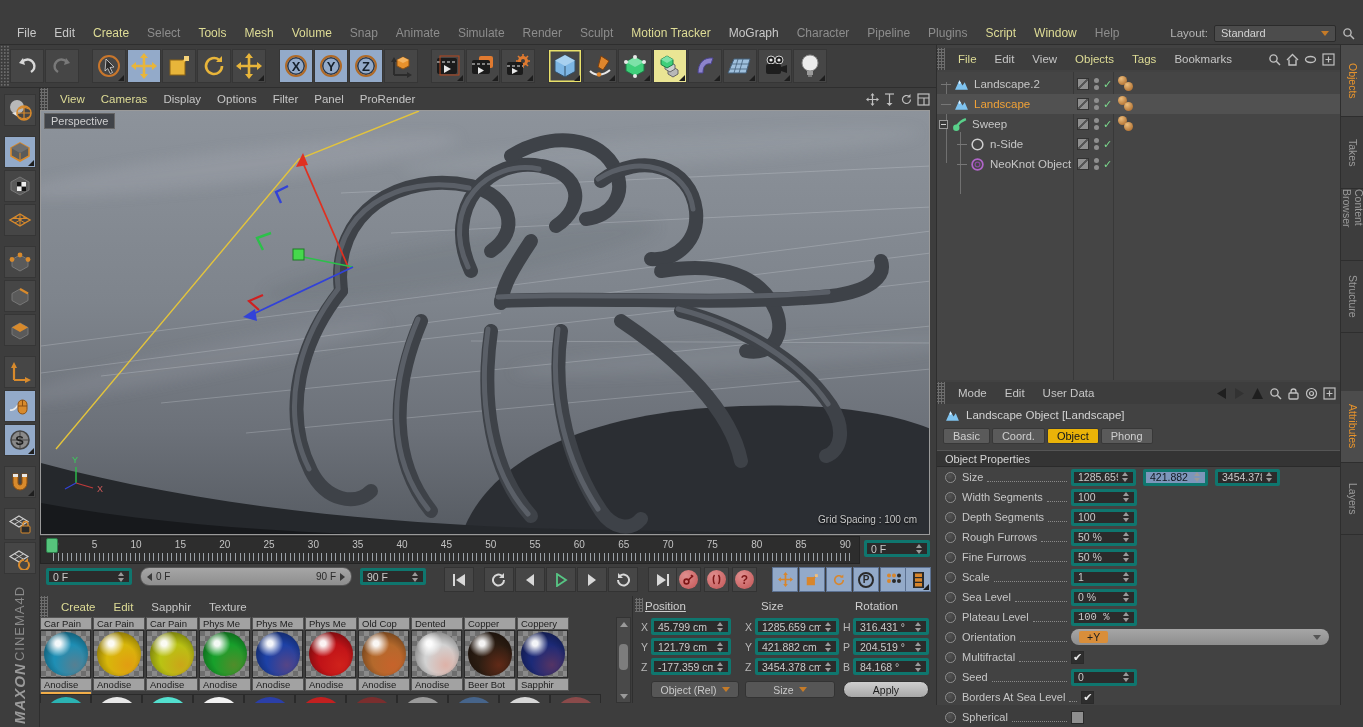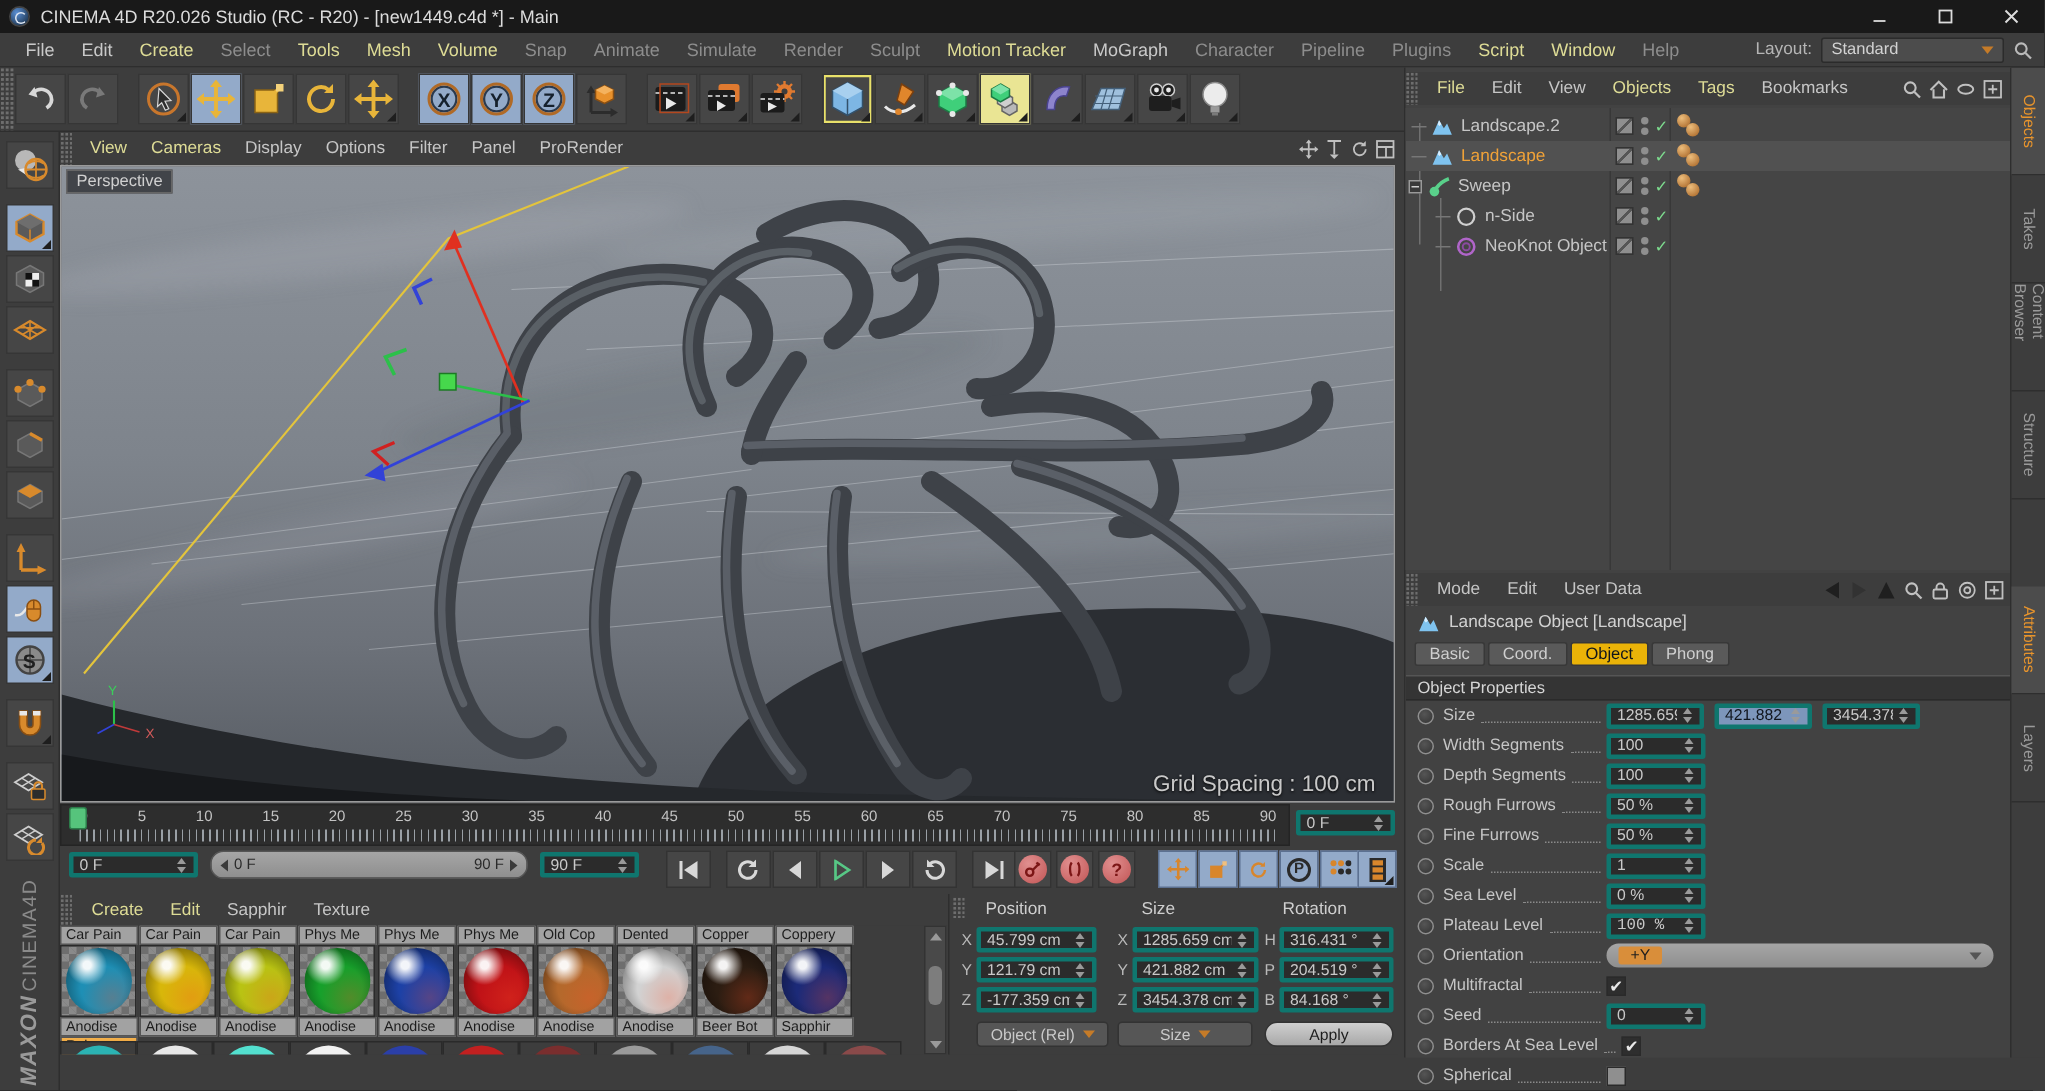--- a/index.html
+++ b/index.html
@@ -44,21 +44,21 @@
   .logo{margin-top:10px;writing-mode:vertical-rl;transform:rotate(180deg);display:flex;align-items:center;gap:2px;}
   .logo .brand{font-weight:bold;color:#9a9a9a;font-size:15px;letter-spacing:1px;font-style:italic;}
   .logo .prod{color:#8a8a8a;font-size:13px;letter-spacing:1px;}
   
   .vpmenu{left:40px;top:88px;width:896px;height:22px;background:#3d3d3d;display:flex;align-items:center;font-size:11.5px;}
   .vpmenu .mi{padding:0 8px;}
   .vpicons{margin-left:auto;display:flex;gap:4px;padding-right:6px;}
   .vpicons svg{width:13px;height:13px;}
   .viewport{left:40px;top:110px;width:890px;height:425px;border:1px solid #9a9a9a;background:#70757d;overflow:hidden;}
   .vplabel{left:44px;top:113px;background:rgba(40,42,46,.75);border:1px solid #666;padding:1px 6px;font-size:11px;color:#d0d0d0;}
-  .gridlabel{left:40px;top:514px;width:889px;text-align:right;font-size:15px;color:#c9c9c9;padding-right:12px;text-shadow:0 1px 2px #000;}
+  .gridlabel{left:40px;top:514px;width:889px;text-align:right;font-size:10px;color:#c9c9c9;padding-right:12px;text-shadow:0 1px 2px #000;}
   
   .ruler{left:40px;top:536px;width:820px;height:28px;background:#2d2d2d;border:1px solid #242424;}
   .ruler-labels{position:absolute;left:12px;right:8px;top:2px;display:flex;justify-content:space-between;font-size:10px;color:#c3c3c3;}
   .ruler-ticks{position:absolute;left:12px;right:8px;bottom:2px;height:8px;background-image:repeating-linear-gradient(90deg,#9aa0a6 0,#9aa0a6 1px,transparent 1px,transparent 4.55px);}
   .marker{left:46px;top:538px;width:12px;height:15px;background:#56c47c;border:1px solid #2c7c4a;border-radius:2px;}
   .fld{background:#2b2b2b;border:3px solid #0f766e;border-radius:2px;height:17px;display:flex;align-items:center;padding:0 4px;font-size:10.5px;color:#c9c9c9;}
   .fld .val{flex:1;overflow:hidden;white-space:nowrap;}
   .fld.sel{background:#7d96bb;color:#11161d;}
   .spin{width:9px;display:flex;flex-direction:column;align-items:center;gap:2px;margin-left:2px;}
   .spin i{display:block;border-left:3.5px solid transparent;border-right:3.5px solid transparent;}
@@ -146,41 +146,20 @@
   .vstrip{left:1340px;top:45px;width:23px;height:660px;background:#3d3d3d;border-left:1px solid #2e2e2e;}
   .vtab{writing-mode:vertical-rl;display:flex;align-items:center;justify-content:center;font-size:10.5px;color:#9a9a9a;border-bottom:1px solid #2e2e2e;width:23px;}
   .vtab.active{color:#e8942c;background:#4c4c4c;}
   svg{display:block;}
 </style>
 </head>
 <body>
 
 <div id="app">
 
-  <div class="abs titlebar">
-    <span class="appicon"></span>
-    <span>CINEMA 4D R20.026 Studio (RC - R20) - [new1449.c4d *] - Main</span>
-    <div class="winbtns">
-      <span class="winbtn">
-          <svg width="10" height="10" viewBox="0 0 10 10">
-            <path d="M1 8h8" stroke="#dcdcdc" stroke-width="1.2"></path>
-          </svg>
-        </span>
-      <span class="winbtn">
-          <svg width="10" height="10" viewBox="0 0 10 10">
-            <rect x="1" y="1" width="8" height="8" fill="none" stroke="#dcdcdc" stroke-width="1.2"></rect>
-          </svg>
-        </span>
-      <span class="winbtn">
-          <svg width="10" height="10" viewBox="0 0 10 10">
-            <path d="M1 1l8 8M9 1l-8 8" stroke="#dcdcdc" stroke-width="1.3"></path>
-          </svg>
-        </span>
-    </div>
-  </div>
 
   <div class="abs menubar">
     <span style="display:flex;align-items:center;">
 
     <span class="mi">File</span>
         <span class="mi">Edit</span>
         <span class="mi hl">Create</span>
         <span class="mi dim">Select</span>
         <span class="mi hl">Tools</span>
         <span class="mi hl">Mesh</span>
@@ -945,21 +924,21 @@
         <span class="tri-up"></span>
       </span>
     <span class="thumb"></span>
     <span class="ar" style="margin-top:auto;">
         <span class="tri-dn"></span>
       </span>
   </div>
 
   <div class="abs coord">
     <span class="handle abs" style="left:2px;top:2px;height:14px;"></span>
-    <span class="hdr" style="left:24px;">Position</span>
+    <span class="hdr" style="left:12px;text-decoration:underline;">Position</span>
     <span class="hdr" style="left:128px;">Size</span>
     <span class="hdr" style="left:222px;">Rotation</span>
 
     <div class="crow" style="left:8px;top:22px;">
         <span class="clab">X</span>
         <span class="fld" style="width:80px;">
           <span class="val">45.799 cm</span>
           <span class="spin">
             <i class="up"></i>
             <i class="dn"></i>

